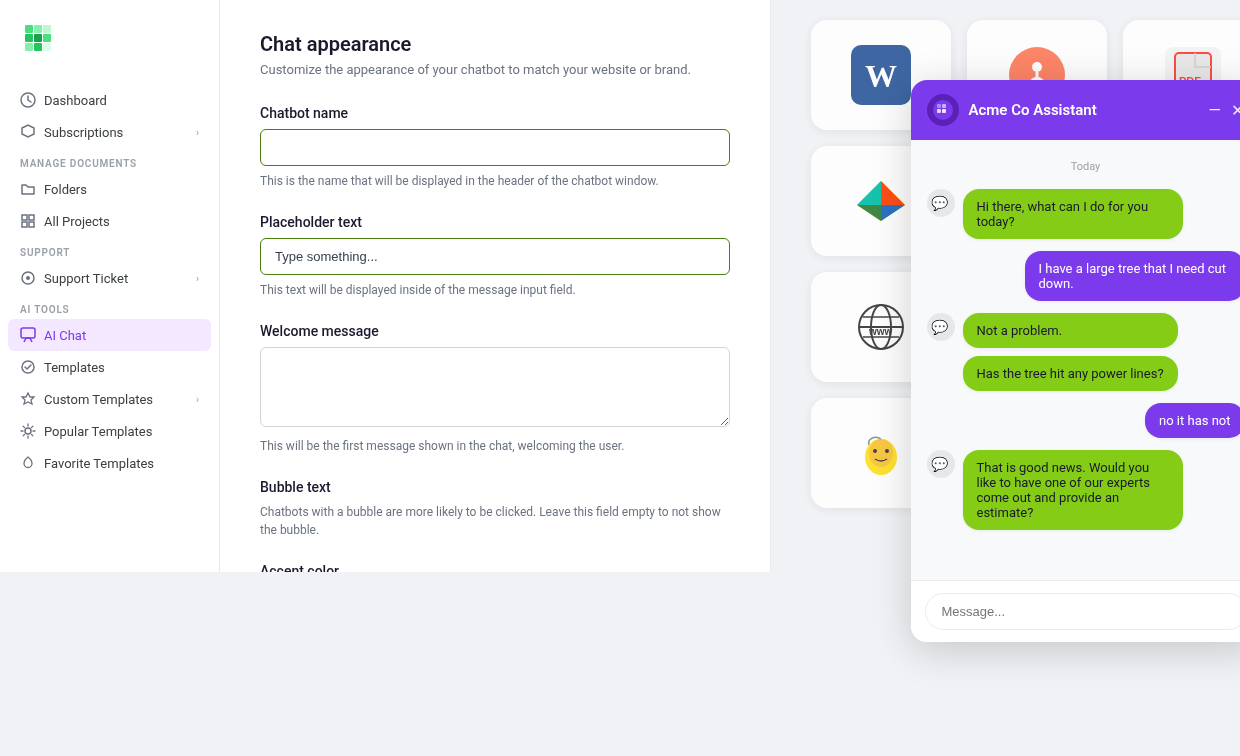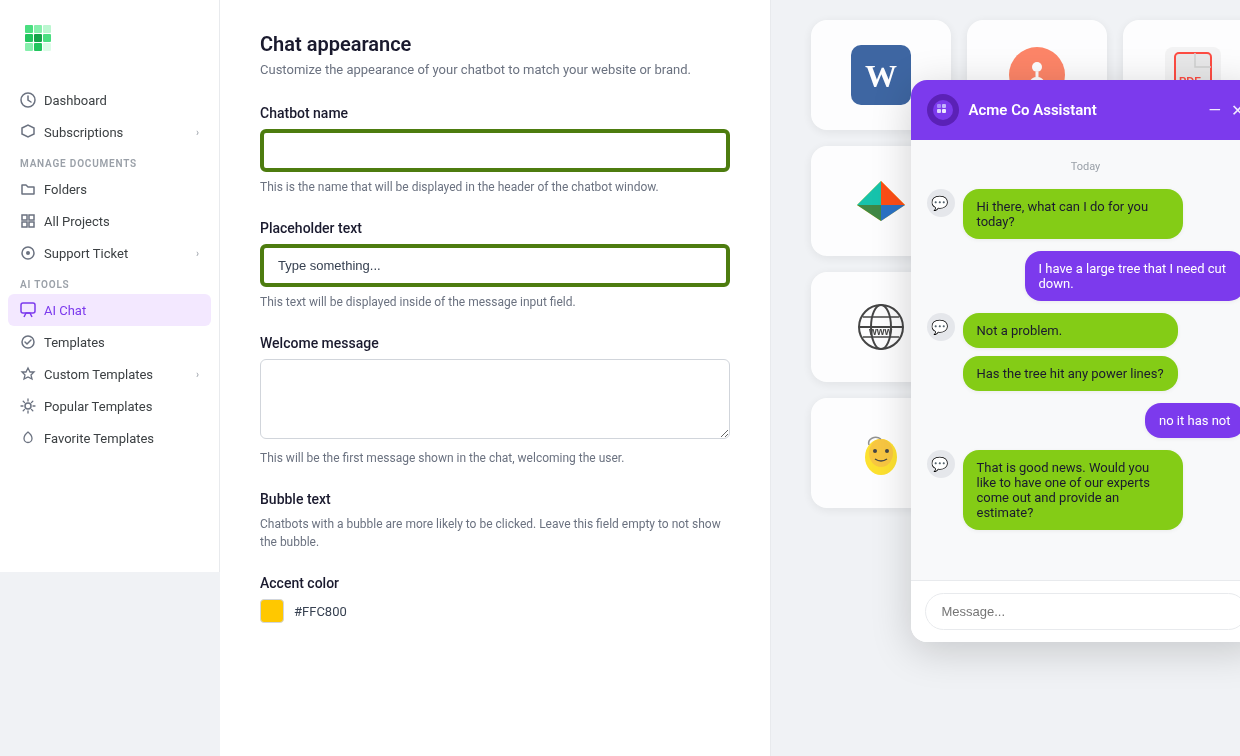--- a/index.html
+++ b/index.html
@@ -65,21 +65,21 @@
     .sidebar-icon {
       width: 16px;
       height: 16px;
       flex-shrink: 0;
     }
 
     
     .main-content {
       flex: 1;
       background: #fff;
-      height: 756px;
+      height: 572px;
       overflow-y: auto;
       padding: 32px 40px;
       border-right: 1px solid #e8eaed;
       max-width: 580px;
     }
     .page-title {
       font-size: 20px;
       font-weight: 600;
       color: #1a1a2e;
       margin-bottom: 6px;
@@ -92,21 +92,21 @@
     .form-section { margin-bottom: 24px; }
     .form-label {
       font-size: 14px;
       font-weight: 500;
       color: #1a1a2e;
       margin-bottom: 8px;
       display: block;
     }
     .form-input {
       width: 100%;
-      border: 4px solid #4d7c0f;
+      border: 1px solid #4d7c0f;
       border-radius: 6px;
       padding: 10px 14px;
       font-size: 13px;
       color: #374151;
       outline: none;
       background: #fff;
     }
     .form-hint {
       font-size: 12px;
       color: #6b7280;
@@ -328,20 +328,21 @@
   <div class="sidebar-item">
     <svg class="sidebar-icon" viewBox="0 0 16 16" fill="none">
       <rect x="2" y="2" width="5" height="5" stroke="#6b7280" stroke-width="1.5"></rect>
       <rect x="9" y="2" width="5" height="5" stroke="#6b7280" stroke-width="1.5"></rect>
       <rect x="2" y="9" width="5" height="5" stroke="#6b7280" stroke-width="1.5"></rect>
       <rect x="9" y="9" width="5" height="5" stroke="#6b7280" stroke-width="1.5"></rect>
     </svg>
     <span>All Projects</span>
   </div>
 
+  <div class="sidebar-section-label">SUPPORT</div>
   <div class="sidebar-item">
     <svg class="sidebar-icon" viewBox="0 0 16 16" fill="none">
       <circle cx="8" cy="8" r="6" stroke="#6b7280" stroke-width="1.5"></circle>
       <circle cx="8" cy="8" r="2" fill="#6b7280"></circle>
     </svg>
     <span>Support Ticket</span>
     <span class="chevron">›</span>
   </div>
 
   <div class="sidebar-section-label">AI TOOLS</div>

